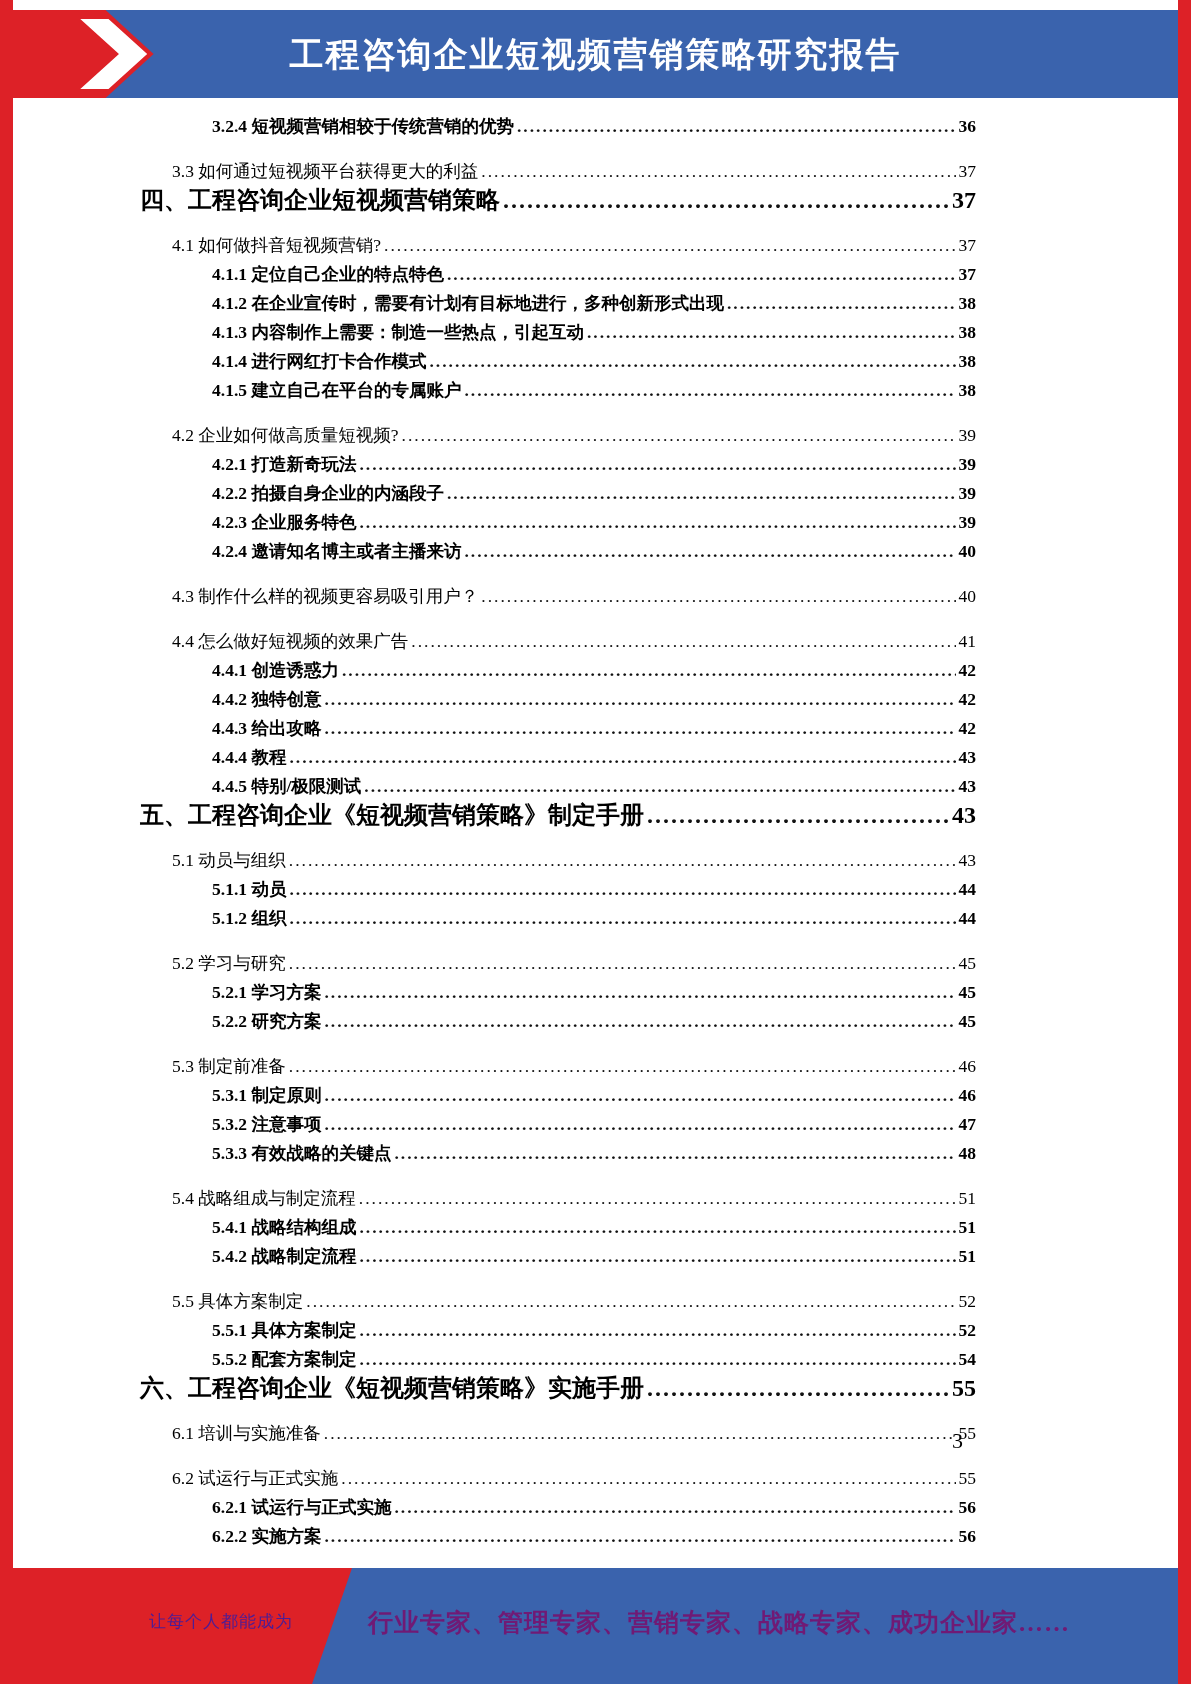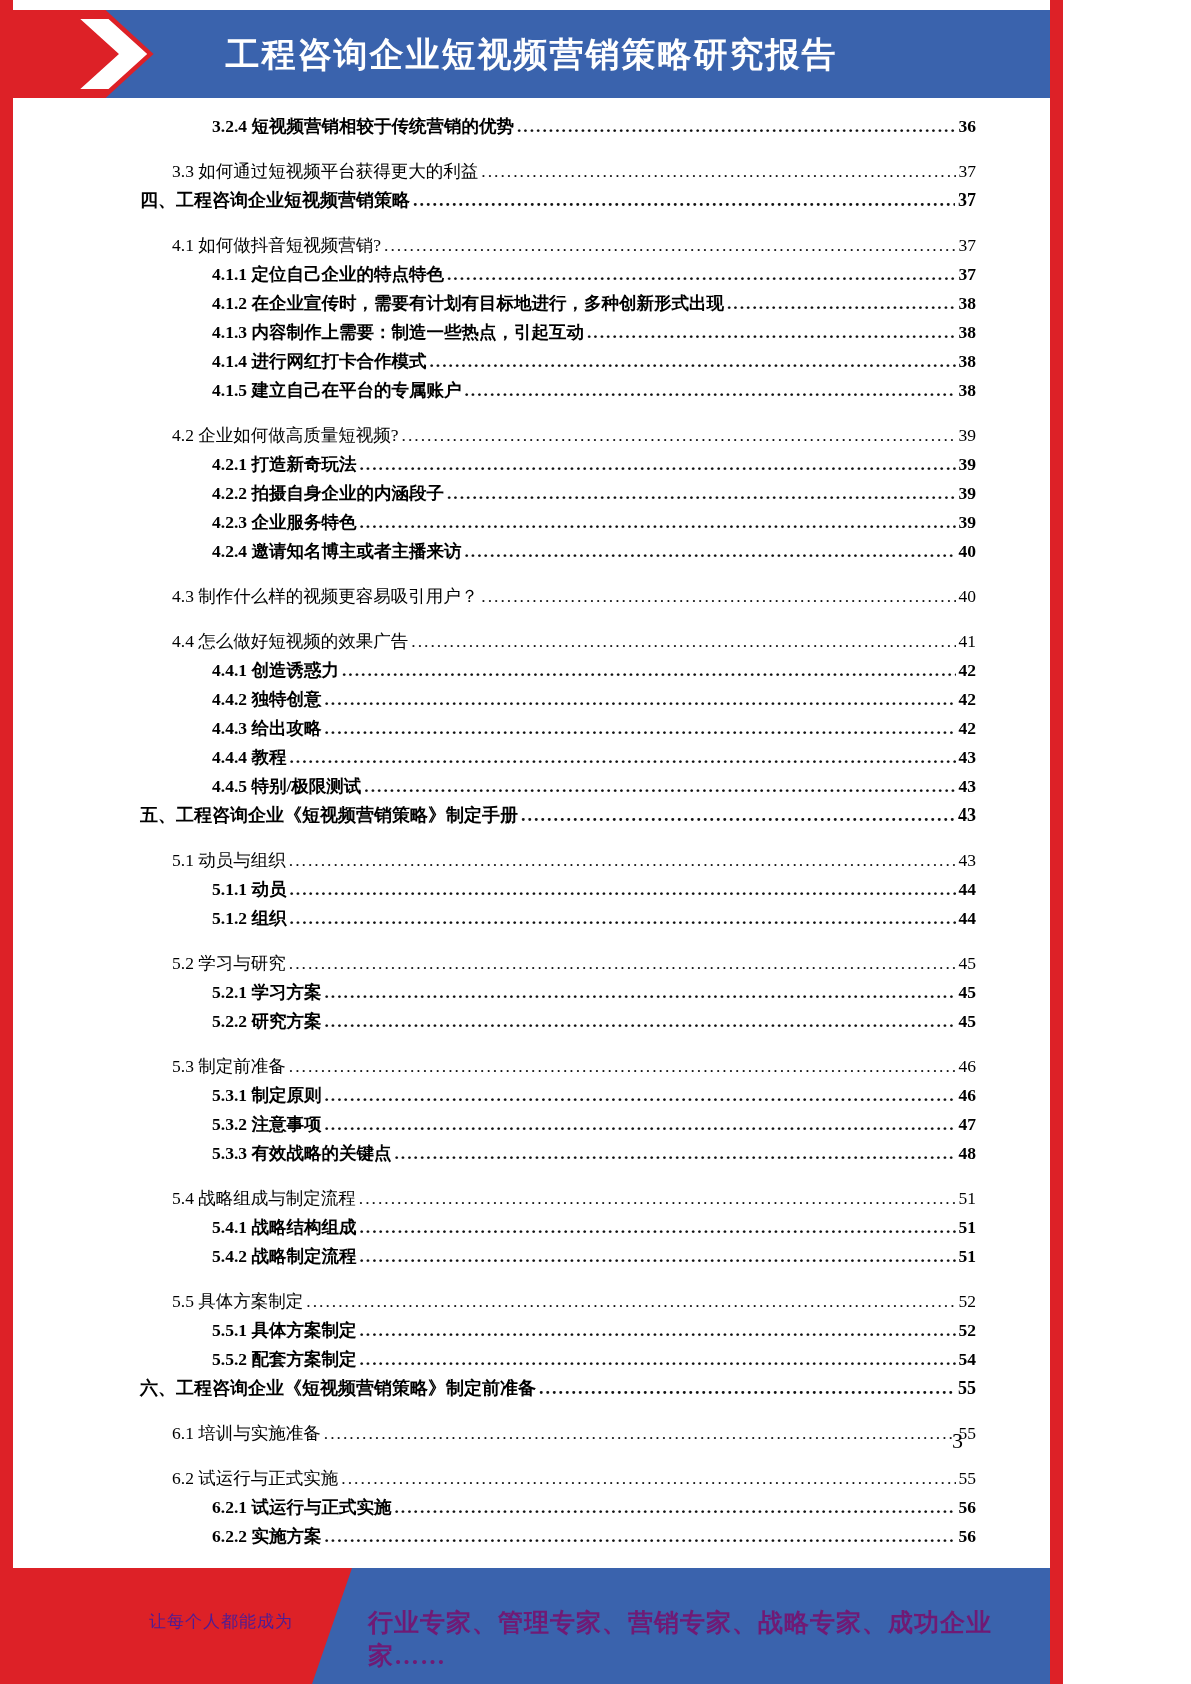--- a/index.html
+++ b/index.html
@@ -3,21 +3,21 @@
 <meta charset="utf-8">
 <style>
   * { margin:0; padding:0; box-sizing:border-box; }
   html,body { background:#ffffff; }
   body {
     width:1191px; height:1684px;
     font-family:"Liberation Serif", serif;
     color:#000;
   }
   .page {
-    position:relative; width:1063px; height:1684px;
+    position:relative; width:1191px; height:1684px;
     background:#ffffff; overflow:hidden;
   }
   
   .edge {
     position:absolute; top:0; bottom:0; width:13px;
     background:#dd2127; z-index:6;
   }
   .edge.left { left:0; }
   .edge.right { right:0; }
 
@@ -52,21 +52,21 @@
   .toc-row {
     display:flex; height:29px; line-height:29px;
     font-size:17.5px; white-space:nowrap;
   }
   .toc-row .label { flex:0 0 auto; }
   .toc-row .dots {
     flex:1 1 auto; min-width:0; overflow:hidden;
     letter-spacing:2px; margin:0 3px; color:#111;
   }
   .toc-row .pg { flex:0 0 auto; }
-  .toc-row.lvl1 { font-weight:bold; font-size:18px;align-items:center; }
+  .toc-row.lvl1 { font-weight:bold; font-size:24px;align-items:center; }
   .toc-row.lvl2 { padding-left:32px;margin-top:16px; }
   .toc-row.lvl3 { padding-left:72px;font-weight:bold; }
 
   
   .pageno {
     position:absolute; left:952px; top:1428px;
     font-size:22px; color:#000;
   }
 
   
@@ -329,21 +329,21 @@
     <span class="pg">52</span>
   </div>
 
   <div class="toc-row lvl3">
     <span class="label">5.5.2 配套方案制定</span>
     <span class="dots">....................................................................................................................................................................................................................................................................</span>
     <span class="pg">54</span>
   </div>
 
   <div class="toc-row lvl1">
-    <span class="label">六、工程咨询企业《短视频营销策略》制定前准备</span>
+    <span class="label">六、工程咨询企业《短视频营销策略》实施手册</span>
     <span class="dots">....................................................................................................................................................................................................................................................................</span>
     <span class="pg">55</span>
   </div>
 
   <div class="toc-row lvl2">
     <span class="label">6.1 培训与实施准备</span>
     <span class="dots">....................................................................................................................................................................................................................................................................</span>
     <span class="pg">55</span>
   </div>
 

